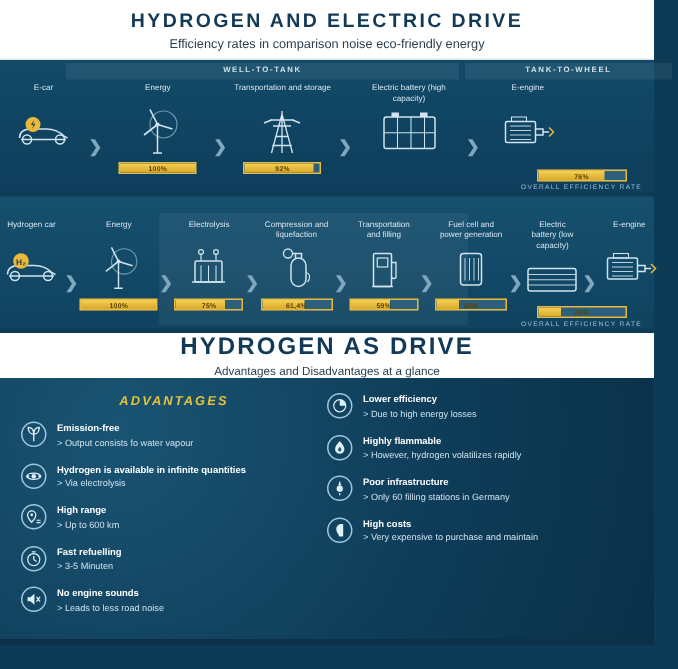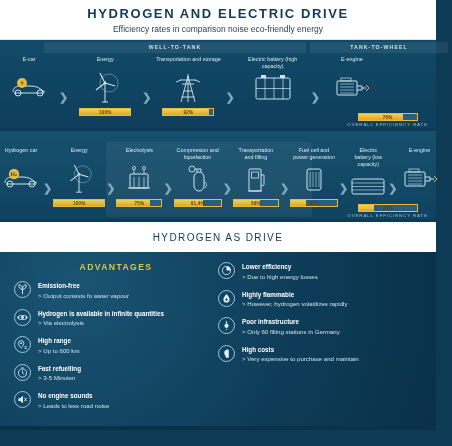--- a/index.html
+++ b/index.html
@@ -96,38 +96,38 @@
     margin-top: 1px;
   }
 
   
   .mid {
     height: 30px; background: #ffffff;
     display: flex; flex-direction: column;
     align-items: center; justify-content: center;
   }
   .mid-title {
-    font-size: 10px; font-weight: normal; color: #123a57; letter-spacing: 1.4px;
+    font-size: 16px; font-weight: bold; color: #123a57; letter-spacing: 1.4px;
   }
   .mid-sub { font-size: 7.8px; color: #2b3f50; margin-top: 2px; }
 
   
   .bottom {
     position: relative; height: 178px;
     background: radial-gradient(circle at 18% 20%, #1a5473 0%, #0e3d59 55%, #0a3048 100%);
     display: flex; padding: 10px 14px 0 14px;
   }
   .bottom::after{
     content:""; position:absolute; left:0; right:0; bottom:0; height:4px;
     background:#0b3149;
   }
   .col { flex: 1; }
   .col-title {
     text-align: center; color: #e4c23a; font-size: 8.6px;
-    font-weight: bold; letter-spacing: 1.4px; margin-bottom: 9px;
+    font-weight: bold; letter-spacing: 1.4px; margin-bottom: 9px; font-style: italic;
   }
   .item { display: flex; align-items: flex-start; margin-bottom: 9px; }
   .bullet-icon {
     width: 17px; height: 17px; border-radius: 50%;
     border: 1px solid #9ec7dc; flex: 0 0 17px;
     display: flex; align-items: center; justify-content: center;
     margin-right: 7px;
   }
   .item-txt { padding-top: 1px; }
   .item-h {
@@ -384,20 +384,21 @@
           <div class="fill" style="width:26%"></div>
           <div class="pct">26%</div>
         </div>
         <div class="overall-label">OVERALL EFFICIENCY RATE</div>
       </div>
     </div>
   </div>
 
   <div class="mid">
     <div class="mid-title">HYDROGEN AS DRIVE</div>
+    <div class="mid-sub">Advantages and Disadvantages at a glance</div>
   </div>
 
   <div class="bottom">
 
     <div class="col">
       <div class="col-title">ADVANTAGES</div>
 
       <div class="item">
         <div class="bullet-icon">
           <svg width="11" height="11" viewBox="0 0 12 12">

